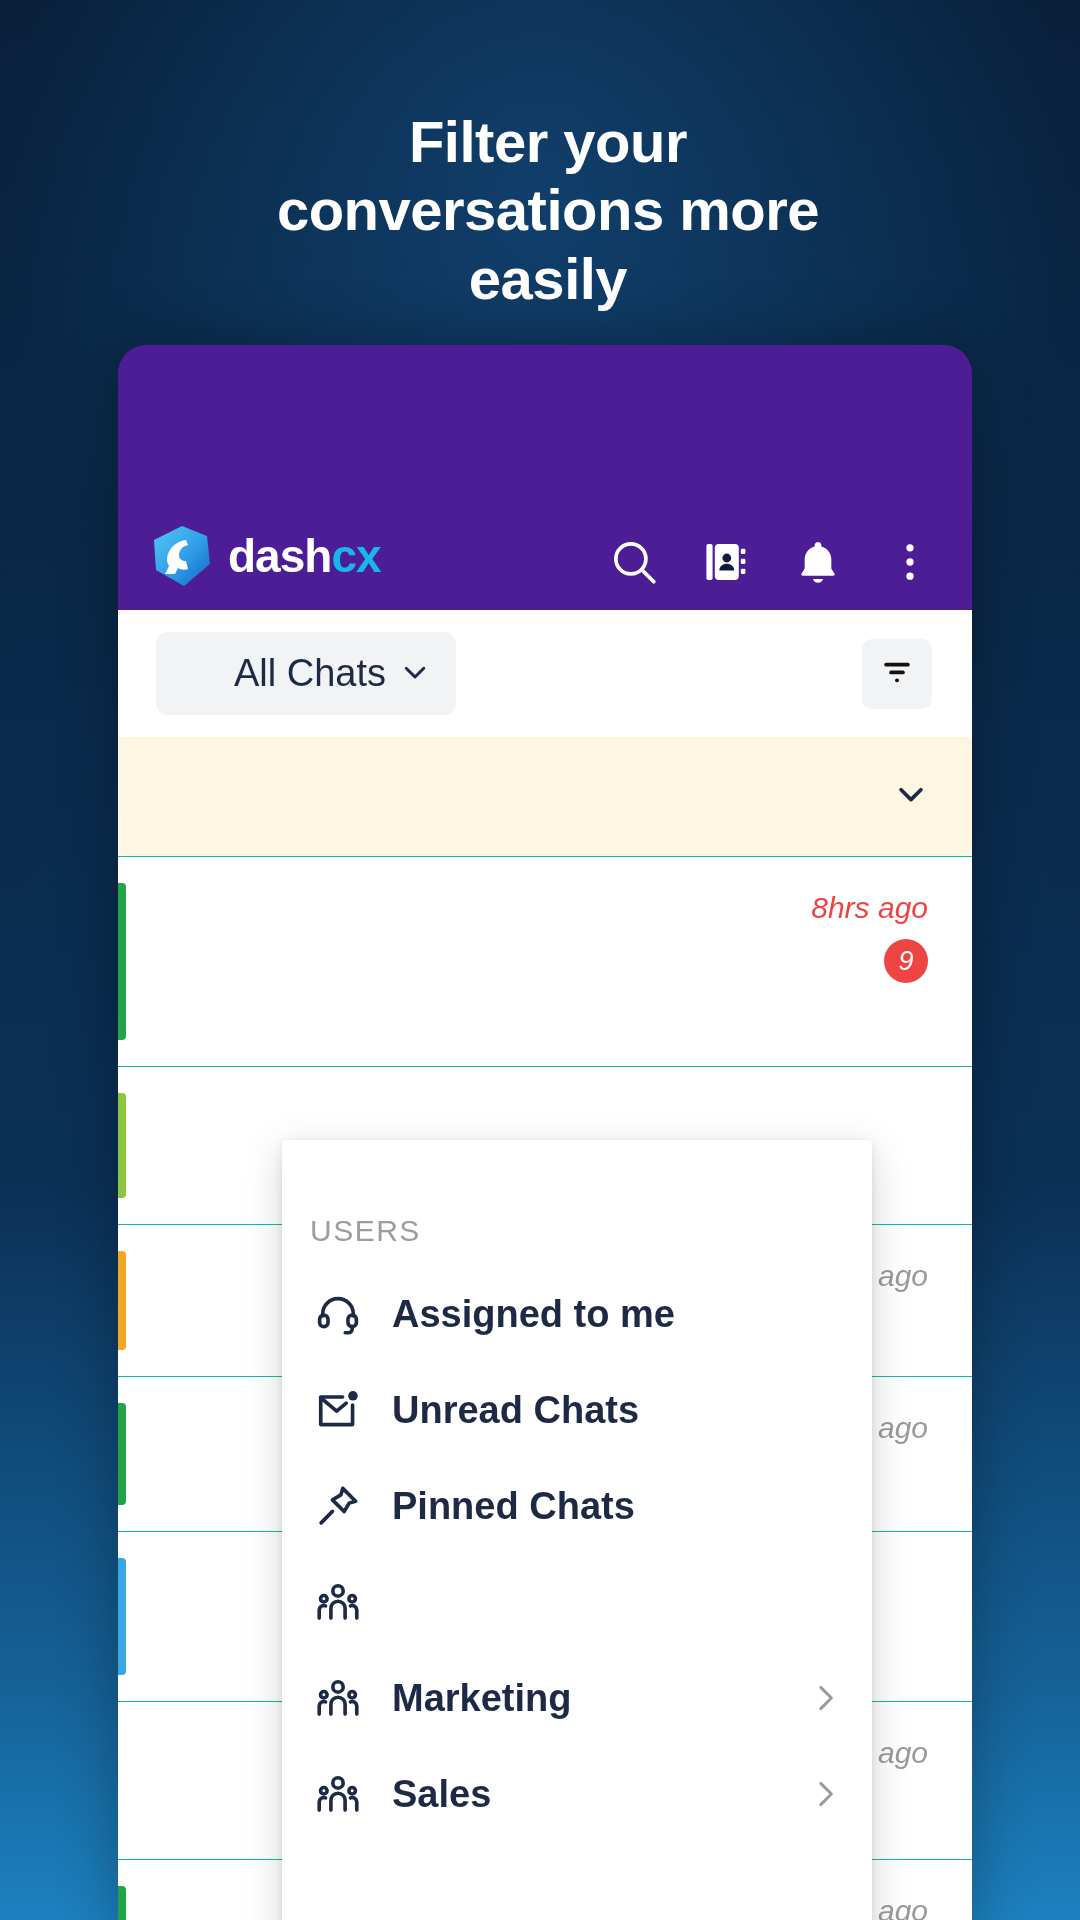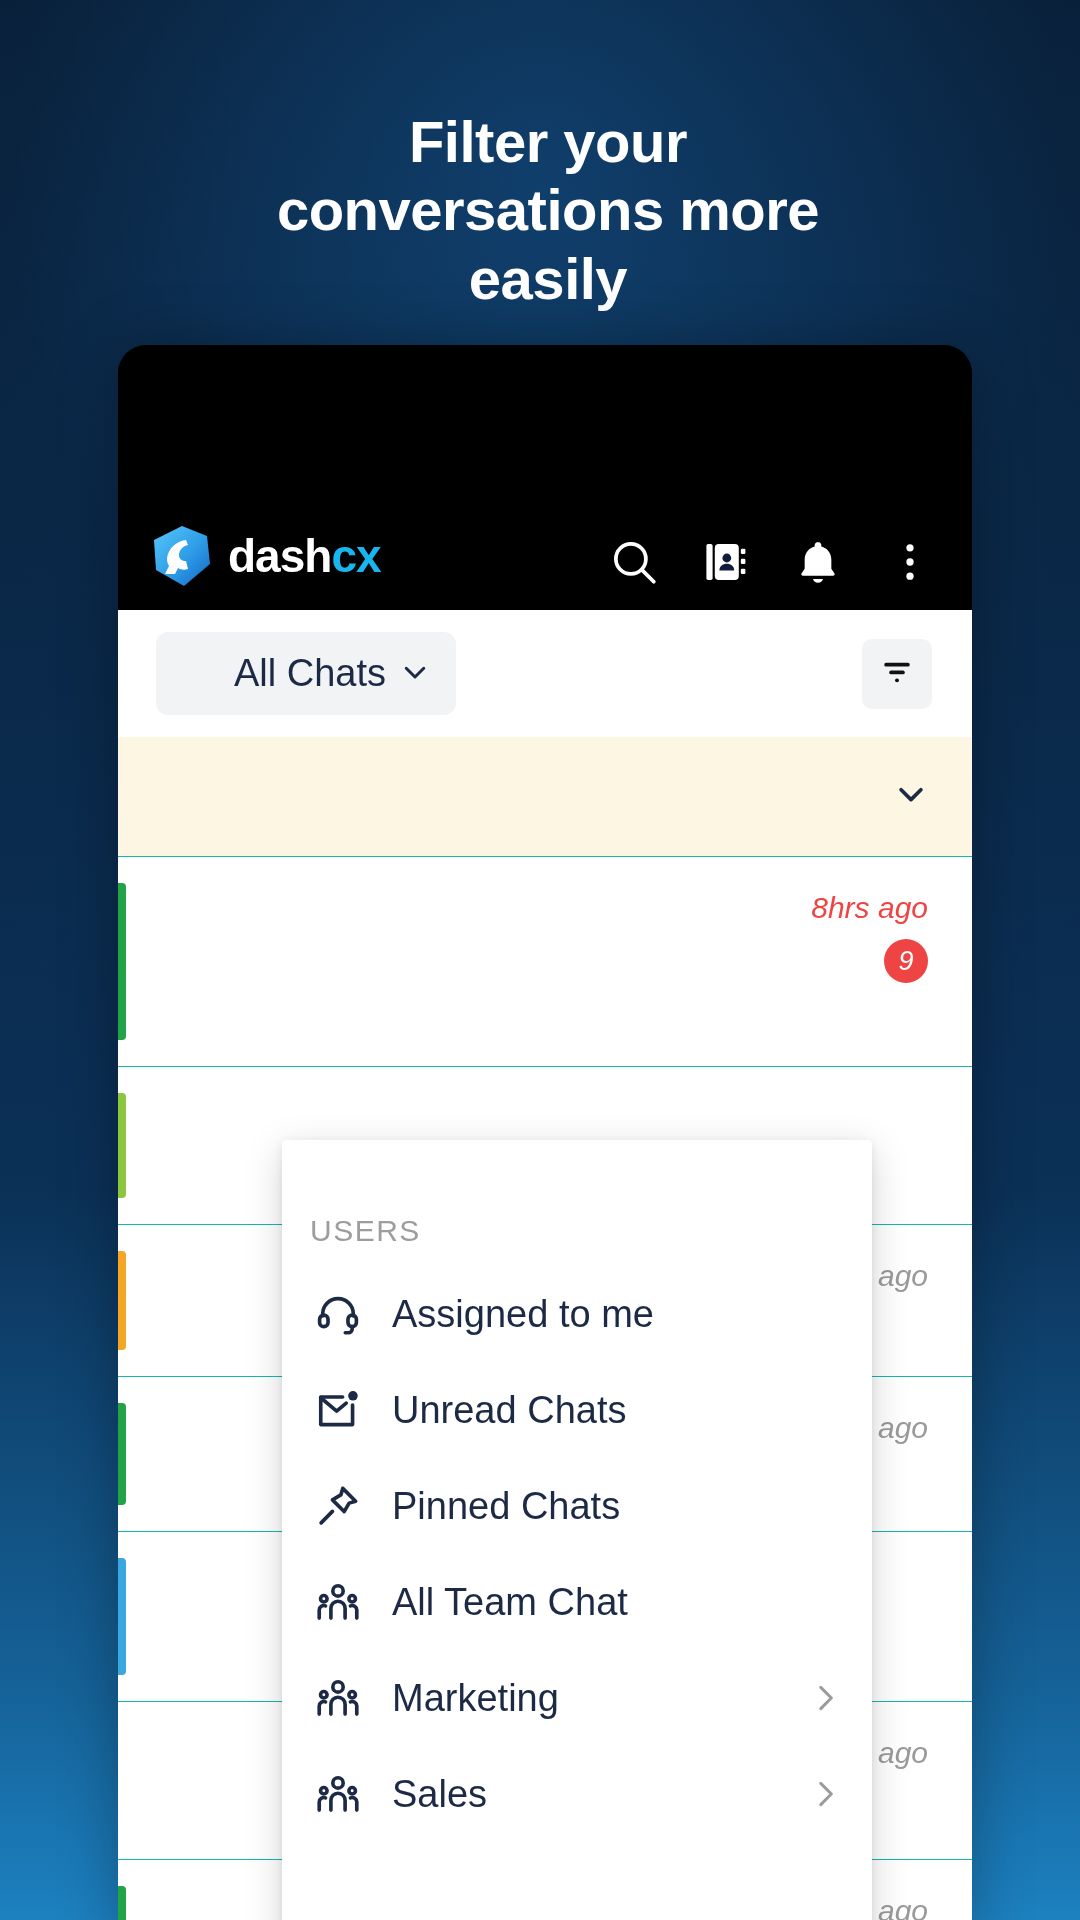--- a/index.html
+++ b/index.html
@@ -46,21 +46,21 @@
     width:854px; height:1600px;
     background:#0f1c38;
     border-radius:28px 28px 0 0;
     overflow:hidden;
     box-shadow:0 0 60px rgba(0,0,0,0.30);
   }
 
   
   #appbar {
     position:absolute; left:0; top:0; width:100%; height:291px;
-    background:#000000;
+    background:#4c1d95;
     display:flex; align-items:flex-end;
     padding:0 32px 48px 32px;
   }
   #brand { display:flex; align-items:center; gap:14px; }
   #logo-mark { width:64px; height:64px; flex:0 0 auto; }
   #brand-name { font-size:46px; font-weight:bold; letter-spacing:-1px; line-height:1; }
   .bn-dash { color:#ffffff; }
   .bn-cx { color:#19b5ef; }
   #appbar-actions { margin-left:auto; display:flex; align-items:center; gap:40px; padding-right:4px; }
   .abtn { width:52px; height:52px; display:flex; align-items:center; justify-content:center; cursor:pointer; }
@@ -129,20 +129,21 @@
   .sec-label {
     font-size:30px; color:#9d9d9d; letter-spacing:1.5px;
     padding:36px 0 18px 28px;
     margin-top:38px;
   }
   .mitem {
     display:flex; align-items:center;
     padding:22px 30px 22px 30px;
     gap:28px;
     cursor:pointer;
+    font-weight:bold;
   }
   .mitem .mi-ico { width:52px; height:52px; flex:0 0 auto; display:flex; align-items:center; justify-content:center; }
   .mitem .mi-lbl { font-size:38px; color:#1d2a46; }
   .mitem .mi-right { margin-left:auto; display:flex; align-items:center; }
 </style>
 </head>
 <body>
 
 <div id="bg"></div>
 <div id="bg2"></div>
@@ -315,21 +316,20 @@
         <span class="mi-ico">
           <svg viewBox="0 0 24 24" width="46" height="46" fill="none" stroke="#1d2a46" stroke-width="1.9" stroke-linecap="round" stroke-linejoin="round">
             <circle cx="12" cy="6.2" r="2.7"></circle>
             <path d="M8.3 20.4v-5.1a3.7 3.7 0 0 1 7.4 0v5.1"></path>
             <circle cx="4.6" cy="10.3" r="1.7"></circle>
             <path d="M2.2 20.4v-4.2a2.4 2.4 0 0 1 3.3-2.2"></path>
             <circle cx="19.4" cy="10.3" r="1.7"></circle>
             <path d="M21.8 20.4v-4.2a2.4 2.4 0 0 0-3.3-2.2"></path>
           </svg>
         </span>
-        <span class="mi-lbl">All Team Chat</span>
       </div>
       <div class="mitem">
         <span class="mi-ico">
           <svg viewBox="0 0 24 24" width="46" height="46" fill="none" stroke="#1d2a46" stroke-width="1.9" stroke-linecap="round" stroke-linejoin="round">
             <circle cx="12" cy="6.2" r="2.7"></circle>
             <path d="M8.3 20.4v-5.1a3.7 3.7 0 0 1 7.4 0v5.1"></path>
             <circle cx="4.6" cy="10.3" r="1.7"></circle>
             <path d="M2.2 20.4v-4.2a2.4 2.4 0 0 1 3.3-2.2"></path>
             <circle cx="19.4" cy="10.3" r="1.7"></circle>
             <path d="M21.8 20.4v-4.2a2.4 2.4 0 0 0-3.3-2.2"></path>

